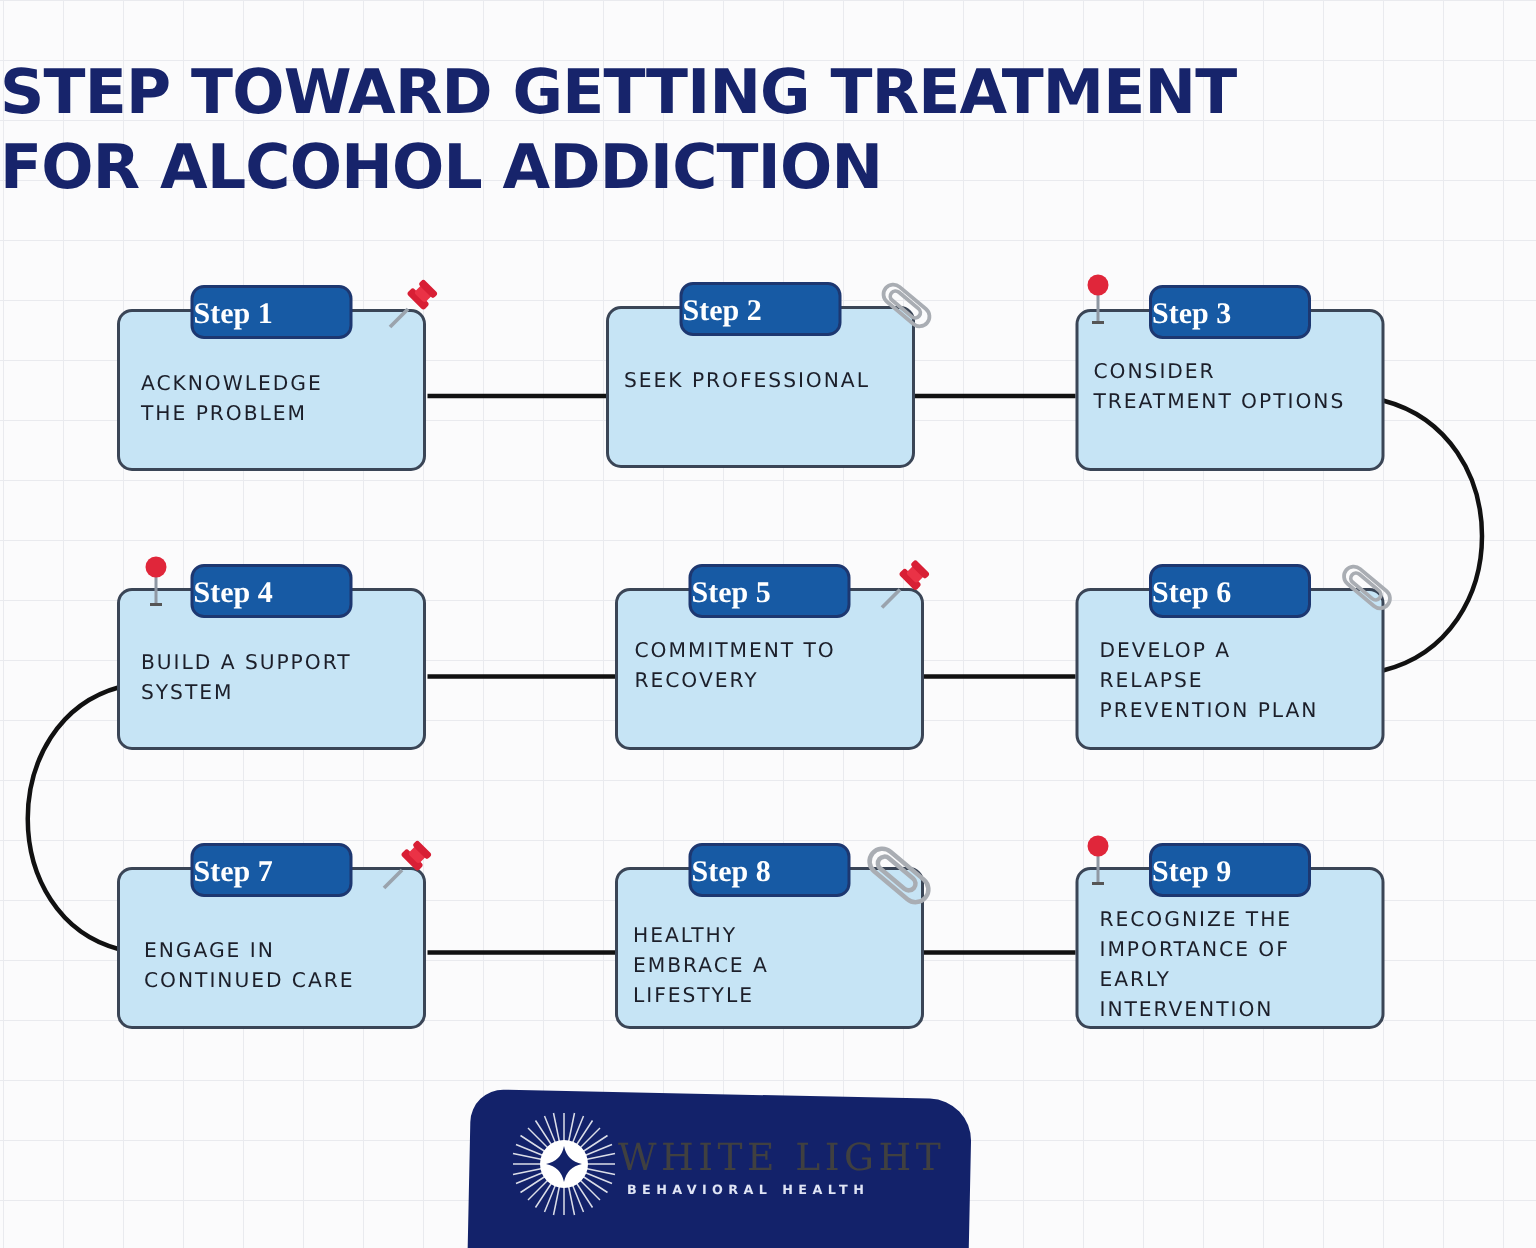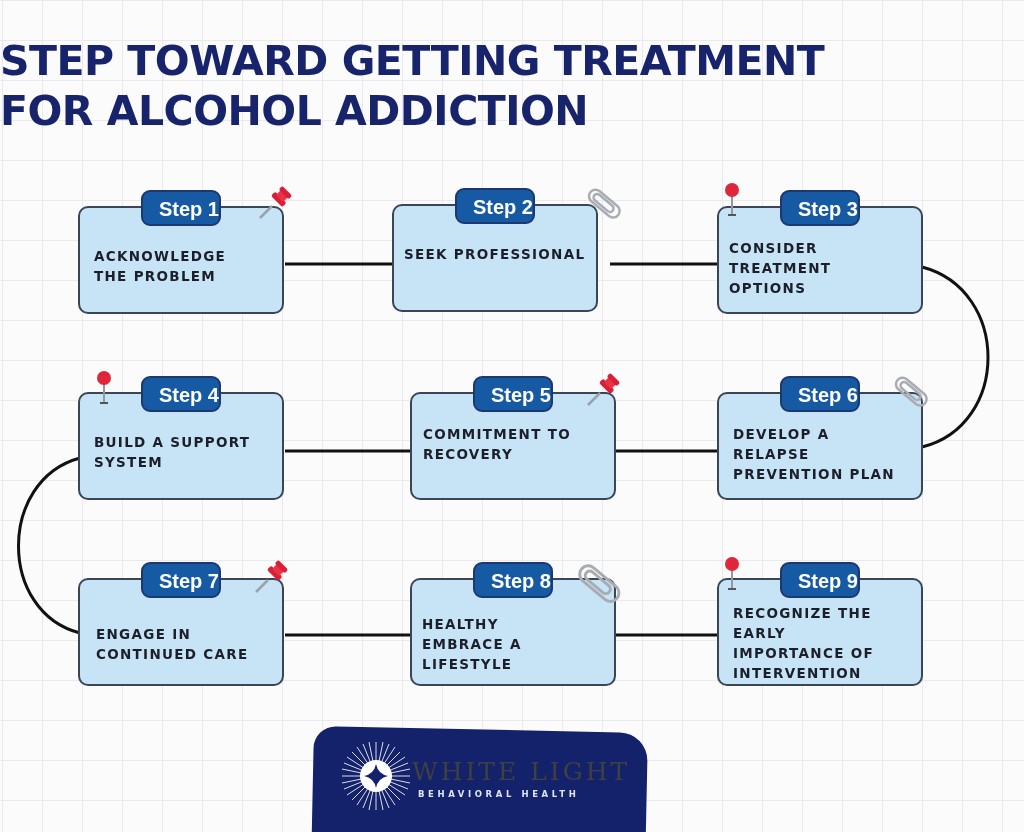--- a/index.html
+++ b/index.html
@@ -19,28 +19,28 @@
     font-size:41px; line-height:50px; letter-spacing:-0.5px;
   }
   svg.connectors { position:absolute; left:0; top:0; }
   .card {
     position:absolute; width:206px; height:108px;
     background:#c6e4f5; border:2px solid #3a4556; border-radius:10px;
     box-sizing:border-box;
   }
   .badge {
     position:absolute; top:-18px; left:50%; transform:translateX(-50%);
-    width:80px; height:36px; background:#175aa4; border:2px solid #1d3770;
-    border-radius:9px; color:#fff; text-align:right; line-height:34px;
-    font-family:Liberation Sans, sans-serif; font-weight:bold; font-size:20px;
+    width:108px; height:36px; background:#175aa4; border:2px solid #1d3770;
+    border-radius:9px; color:#fff; text-align:left; line-height:34px;
+    font-family:Liberation Serif, serif; font-weight:bold; font-size:20px;
     box-sizing:border-box;
   }
   .card-text {
     position:absolute; left:14px; right:8px; top:38px;
-    color:#1c1f2a; font-family:"DejaVu Sans", sans-serif; font-weight:bold;
+    color:#1c1f2a; font-family:"DejaVu Sans", sans-serif; font-weight:normal;
     font-size:13.5px; line-height:20px; letter-spacing:1.3px;
   }
   .deco { position:absolute; }
   .logo-box {
     position:absolute; left:314px; top:726px; width:334px; height:120px;
     background:#13226a; border-radius:22px 28px 0 0;
     transform:rotate(1.2deg); transform-origin:left top;
   }
   .logo-name {
     position:absolute; left:412px; top:757px; color:#404040;
@@ -72,21 +72,21 @@
   </g>
 </svg>
 
 <div class="card" style="left:78px;top:206px;">
   <div class="badge">Step 1</div>
   <div class="card-text">
     <div>ACKNOWLEDGE</div>
     <div>THE PROBLEM</div>
   </div>
 </div>
-<div class="card" style="left:392px;top:204px;padding-left:12px;">
+<div class="card" style="left:404px;top:204px;padding-left:12px;">
   <div class="badge">Step 2</div>
   <div class="card-text" style="left:10px">
     <div>SEEK PROFESSIONAL</div>
   </div>
 </div>
 <div class="card" style="left:717px;top:206px;">
   <div class="badge">Step 3</div>
   <div class="card-text" style="left:10px;top:30px">
     <div>CONSIDER</div>
     <div>TREATMENT OPTIONS</div>
@@ -128,22 +128,22 @@
   <div class="card-text" style="left:10px;top:34px">
     <div>HEALTHY</div>
     <div>EMBRACE A</div>
     <div>LIFESTYLE</div>
   </div>
 </div>
 <div class="card" style="left:717px;top:578px;">
   <div class="badge">Step 9</div>
   <div class="card-text" style="left:14px;top:23px">
     <div>RECOGNIZE THE</div>
+    <div>IMPORTANCE OF</div>
     <div>EARLY</div>
-    <div>IMPORTANCE OF</div>
     <div>INTERVENTION</div>
   </div>
 </div>
 
 <svg class="deco" style="left:256px;top:186px" width="36" height="36" viewBox="0 0 36 36">
   <line x1="4" y1="32" x2="16" y2="20" stroke="#9aa3ad" stroke-width="2.5"></line>
   <g transform="rotate(45 22 14)">
     <rect x="14" y="10" width="16" height="6" rx="2" fill="#d81f35"></rect>
     <rect x="17" y="4" width="10" height="8" rx="2" fill="#ea3246"></rect>
     <rect x="15" y="1" width="14" height="5" rx="2" fill="#d81f35"></rect>

